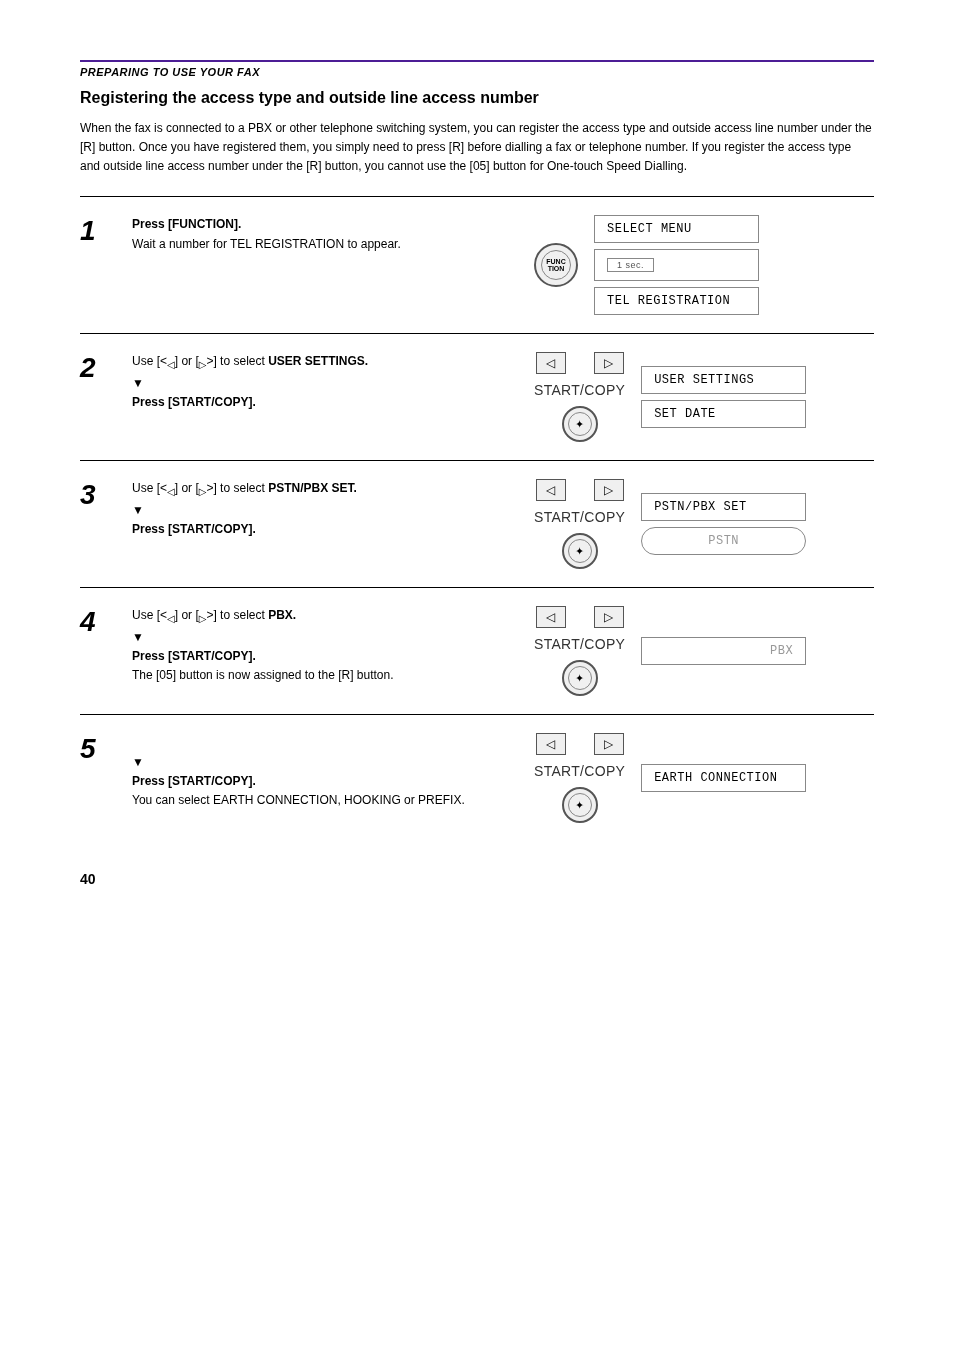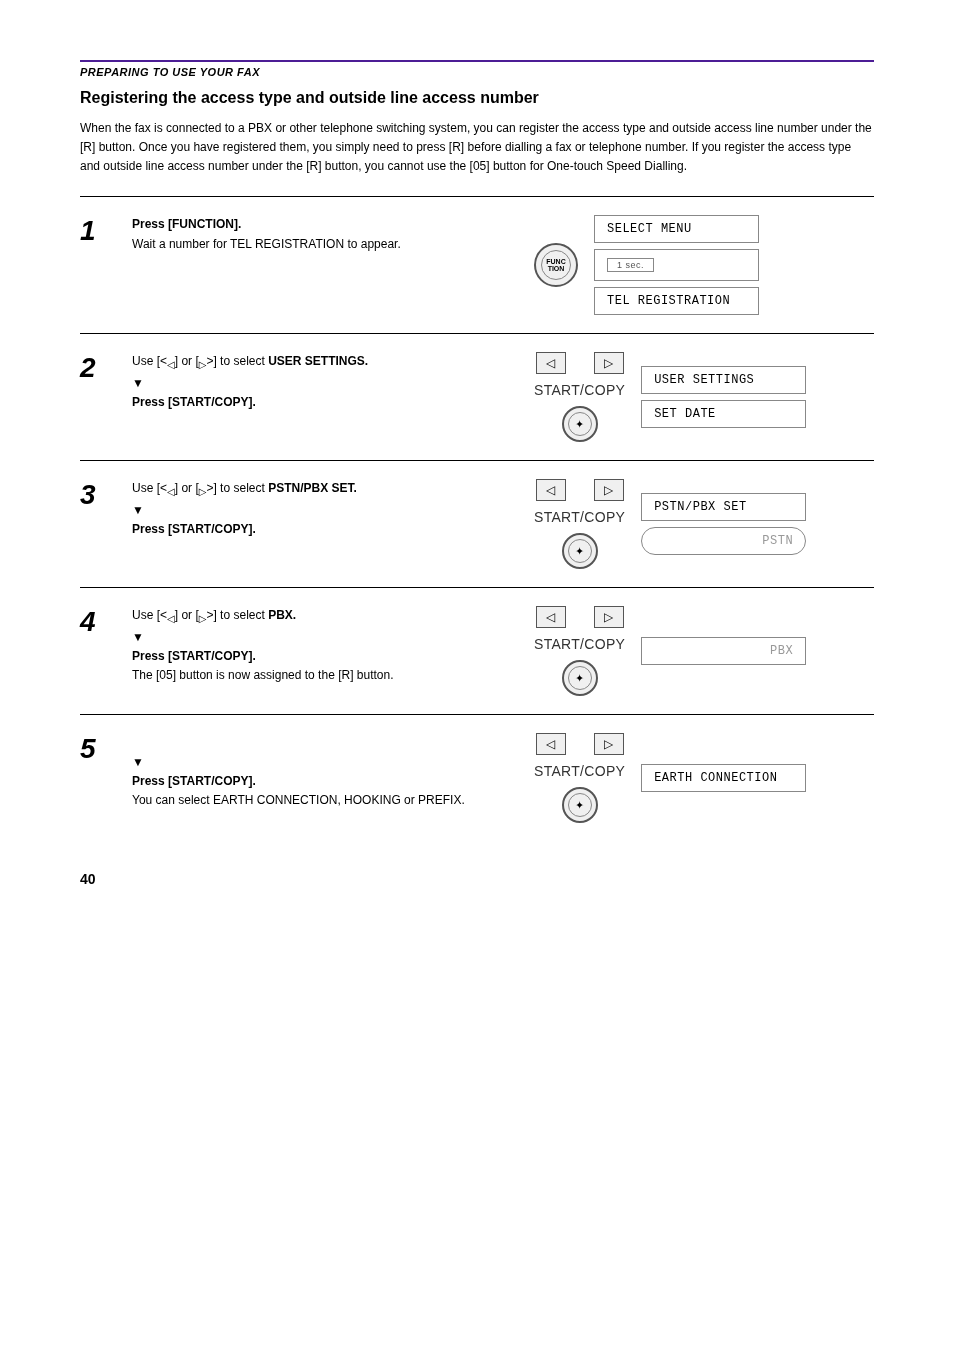--- a/index.html
+++ b/index.html
@@ -266,21 +266,21 @@
           <div style="width:20px"></div>
           <div class="nav-arrow">▷</div>
         </div>
         <div class="nav-label">START/COPY</div>
         <div class="start-copy-btn">
           <span style="font-size:11px;z-index:1;">✦</span>
         </div>
       </div>
       <div class="lcd-panel">
         <div class="lcd-box">PSTN/PBX SET</div>
-        <div class="lcd-box" style="text-align:right;color:#999;border-radius:14px;">PSTN</div>
+        <div class="lcd-box" style="text-align:center;color:#999;border-radius:14px;">PSTN</div>
       </div>
     </div>
   </div>
 
   <div class="step-row">
     <div class="step-number">4</div>
     <div class="step-instructions">
       <span>Use [&lt;<sub>◁</sub>] or [<sub>▷</sub>&gt;] to select <strong>PBX.</strong></span><br>
       <span class="step-arrow">▼</span><br>
       <span class="bold-line">Press [START/COPY].</span><br>

